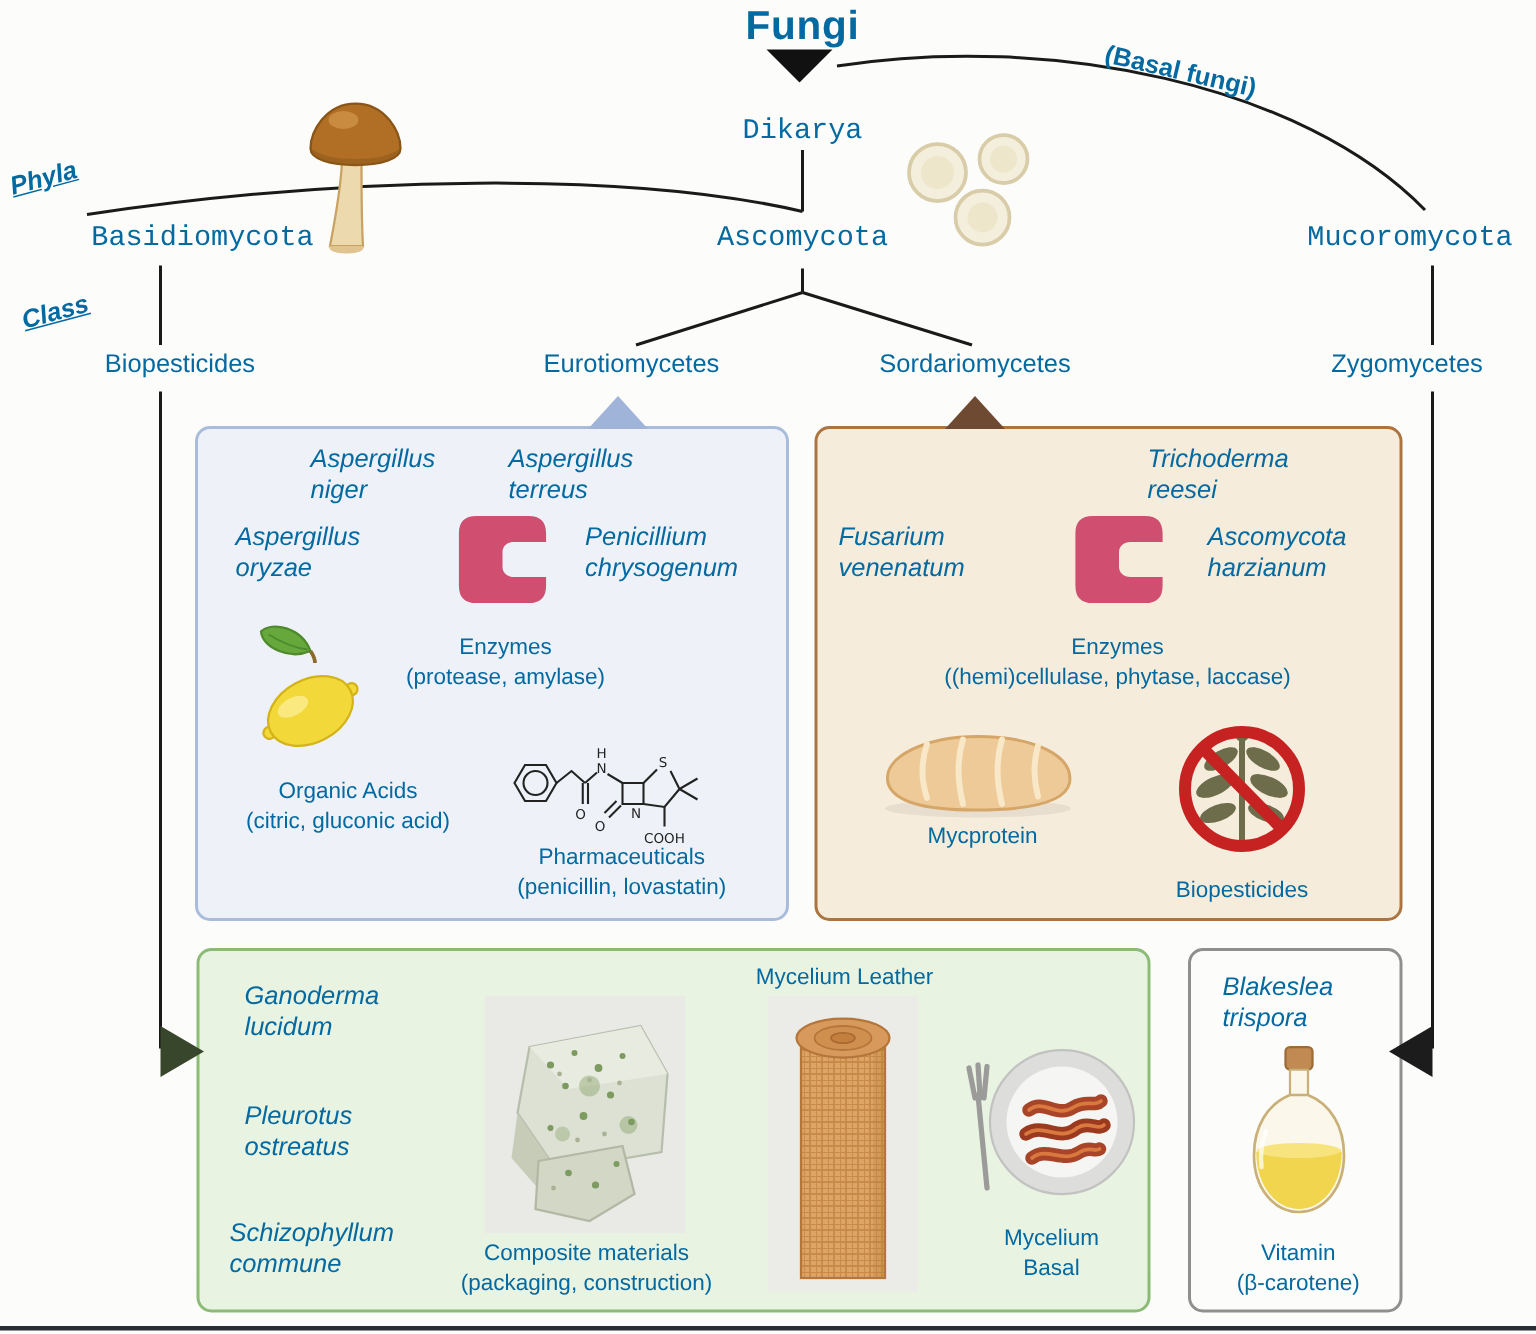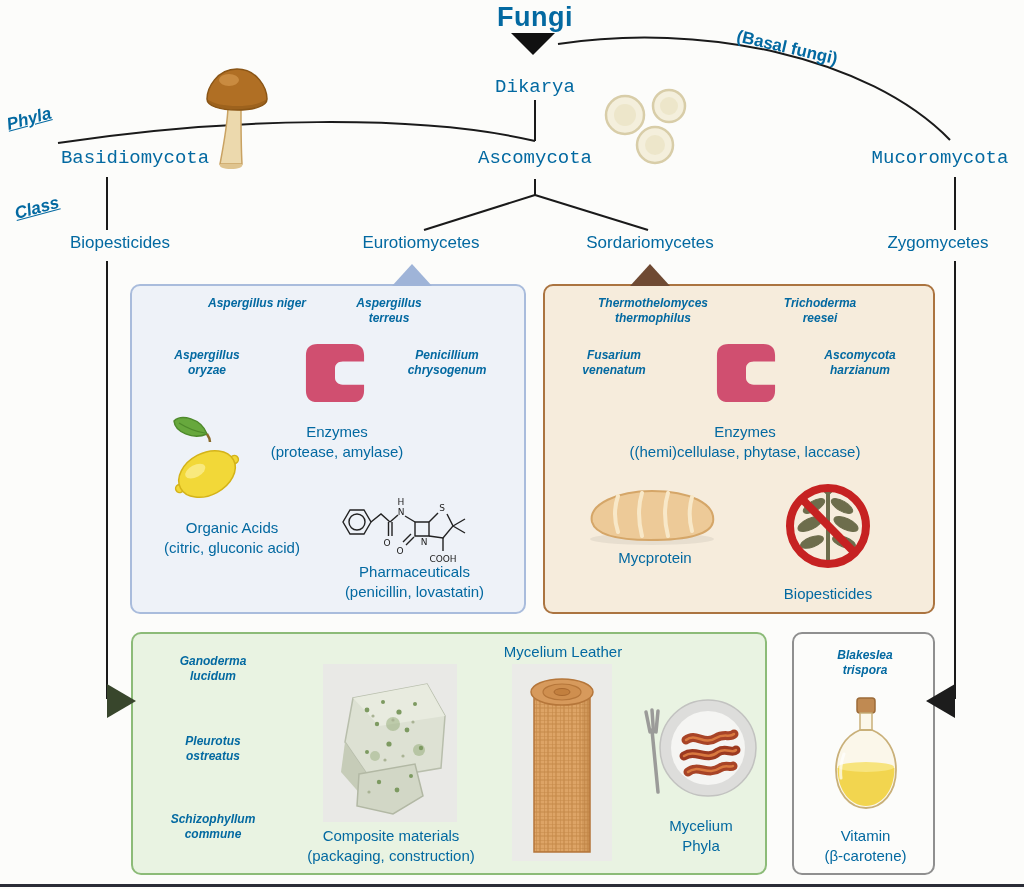--- a/index.html
+++ b/index.html
@@ -5,21 +5,21 @@
   html,body{margin:0;padding:0;background:#ffffff;}
   .page{position:relative;width:1024px;height:889px;background:#fcfcfa;overflow:hidden;
         font-family:"Liberation Sans","DejaVu Sans",sans-serif;color:#0369a1;}
   .abs{position:absolute;}
   .ctr{text-align:center;}
   .ttl{font-size:27px;font-weight:bold;letter-spacing:0.5px;}
   .node{font-size:19px;font-family:Liberation Mono, monospace;}
   .clazz{font-size:17px;}
   .rank{font-size:17px;font-weight:bold;font-style:italic;text-decoration:underline;}
   .basal{font-size:17px;font-weight:600;}
-  .species{font-size:12px;font-weight:bold;font-style:italic;line-height:1.22;text-align:center;}
+  .species{font-size:17px;font-weight:normal;font-style:italic;line-height:1.22;}
   .plabel{font-size:15px;line-height:1.3;text-align:center;}
   .plabel span{display:block;}
   .box{position:absolute;border-radius:10px;border:2px solid;box-sizing:border-box;}
   .box-blue{background:#eef2f8;border-color:#a9bcdc;}
   .box-tan{background:#f6ecdc;border-color:#ab7440;}
   .box-green{background:#e9f3e2;border-color:#8cbb78;padding-left:30px;}
   .box-gray{background:#fcfcfa;border-color:#8f8f8f;}
   svg{display:block;}
   .overlay{pointer-events:none;}
 </style>
@@ -134,21 +134,20 @@
       </g>
     </svg>
 
     <div class="abs plabel" style="left:175px;top:276px;width:215px">
       <span>Pharmaceuticals</span>
       <span>(penicillin, lovastatin)</span>
     </div>
   </div>
 
   <div class="box box-tan" style="left:543px;top:284px;width:392px;height:330px">
-    <div class="abs species" style="left:33px;top:10px;width:150px">Thermothelomyces thermophilus</div>
     <div class="abs species" style="left:220px;top:10px;width:110px">Trichoderma reesei</div>
     <div class="abs species" style="left:14px;top:62px;width:110px">Fusarium venenatum</div>
     <div class="abs species" style="left:260px;top:62px;width:110px">Ascomycota harzianum</div>
 
     <svg class="abs" style="left:170px;top:56px" width="62" height="62" viewBox="0 0 64 64">
       <path d="M14,2 H50 C58,2 62,6 62,14 V20 H40 C35,20 32,23 32,27 V37 C32,41 35,44 40,44 H62 V50 C62,58 58,62 50,62 H14 C6,62 2,58 2,50 V14 C2,6 6,2 14,2 Z" fill="#d04f70"></path>
     </svg>
 
     <div class="abs plabel" style="left:55px;top:136px;width:290px">
       <span>Enzymes</span>
@@ -257,21 +256,21 @@
       <g stroke-linecap="round" fill="none">
         <path d="M48,52 C58,44 66,58 78,50 C86,45 92,50 96,46" stroke="#a84427" stroke-width="9"></path>
         <path d="M48,52 C58,44 66,58 78,50 C86,45 92,50 96,46" stroke="#d9793f" stroke-width="2.5"></path>
         <path d="M46,68 C58,60 68,74 80,64 C88,59 94,66 98,62" stroke="#9c3a20" stroke-width="9"></path>
         <path d="M46,68 C58,60 68,74 80,64 C88,59 94,66 98,62" stroke="#d9793f" stroke-width="2.5"></path>
         <path d="M50,84 C60,76 70,88 82,80 C88,76 92,80 95,78" stroke="#a84427" stroke-width="9"></path>
         <path d="M50,84 C60,76 70,88 82,80 C88,76 92,80 95,78" stroke="#d9793f" stroke-width="2.5"></path>
       </g>
     </svg>
 
-    <div class="abs plabel" style="left:523px;top:182px;width:90px">Mycelium Phyla</div>
+    <div class="abs plabel" style="left:523px;top:182px;width:90px">Mycelium Basal</div>
   </div>
 
   <div class="box box-gray" style="left:792px;top:632px;width:143px;height:243px">
     <div class="abs species" style="left:21px;top:14px;width:100px">Blakeslea trispora</div>
 
     <svg class="abs" style="left:36px;top:62px" width="72" height="118" viewBox="0 0 72 118">
       <rect x="27" y="2" width="18" height="15" rx="3" fill="#c08a52" stroke="#9c6b38" stroke-width="1.5"></rect>
       <path d="M30,17 H42 V34 H30 Z" fill="#fbf7ea" stroke="#c9b079" stroke-width="1.5"></path>
       <path d="M30,34 C15,40 6,55 6,74 C6,97 20,112 36,112 C52,112 66,97 66,74 C66,55 57,40 42,34 Z" fill="#fbf7ea" stroke="#c9b079" stroke-width="1.8"></path>
       <path d="M7.5,72 C7.5,95 21,110 36,110 C51,110 64.5,95 64.5,72 C52,66 20,66 7.5,72 Z" fill="#f2d54f"></path>

